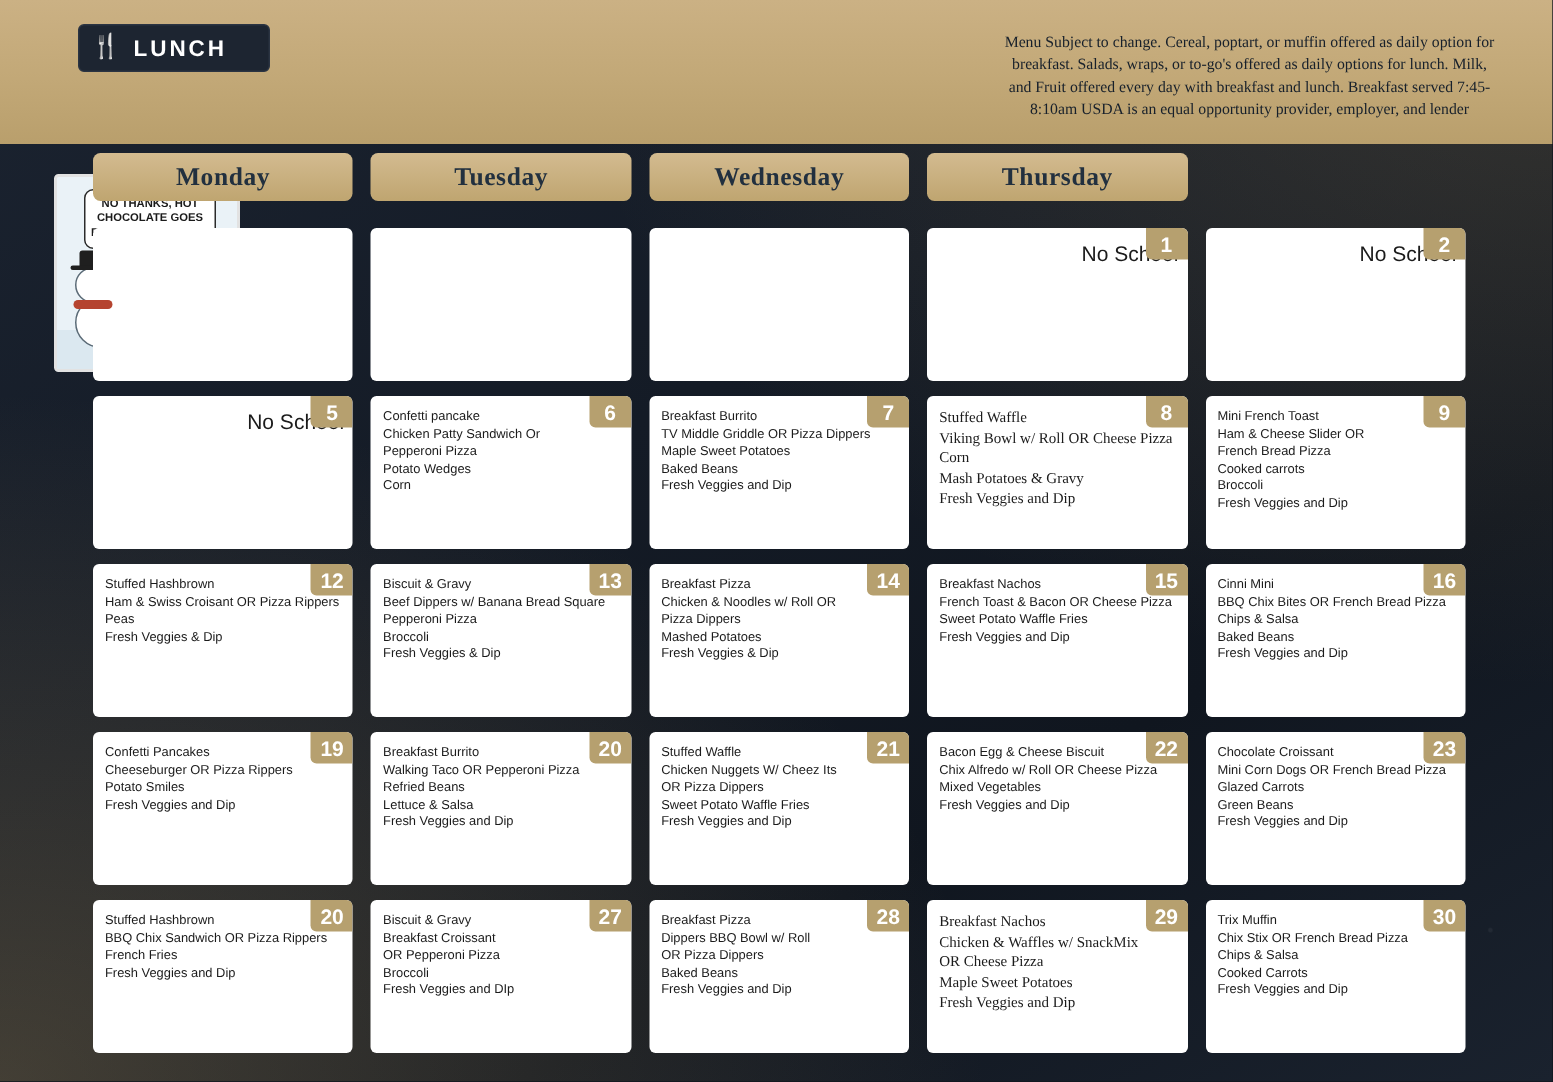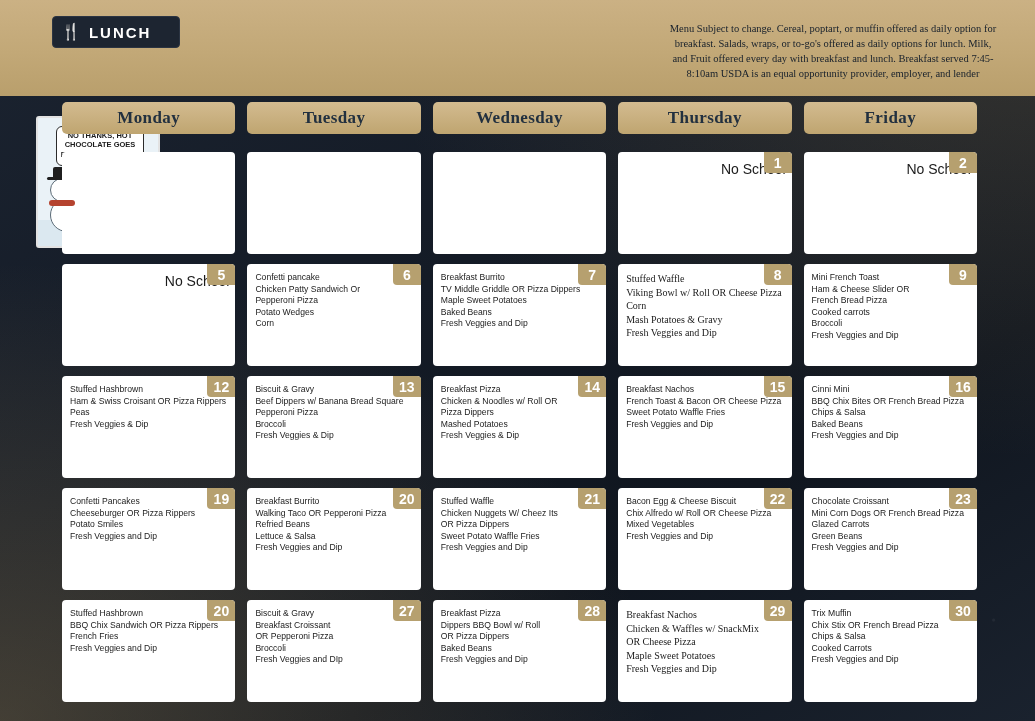--- a/index.html
+++ b/index.html
@@ -198,21 +198,20 @@
     <div class="body"></div>
   </div>
 </div>
 
 <div class="cal">
   <div class="daynames" id="weekday-row">
       <div class="dayname">Monday</div>
       <div class="dayname">Tuesday</div>
       <div class="dayname">Wednesday</div>
       <div class="dayname">Thursday</div>
-      <div class="dayname">Friday</div>
     </div>
   <div class="grid" id="calendar-grid">
       <div class="cell empty"></div>
       <div class="cell empty"></div>
       <div class="cell empty"></div>
       <div class="cell">
         <div class="daynum">1</div>
         <div class="noschool"><span class="ln">No School</span></div>
       </div>
       <div class="cell">

